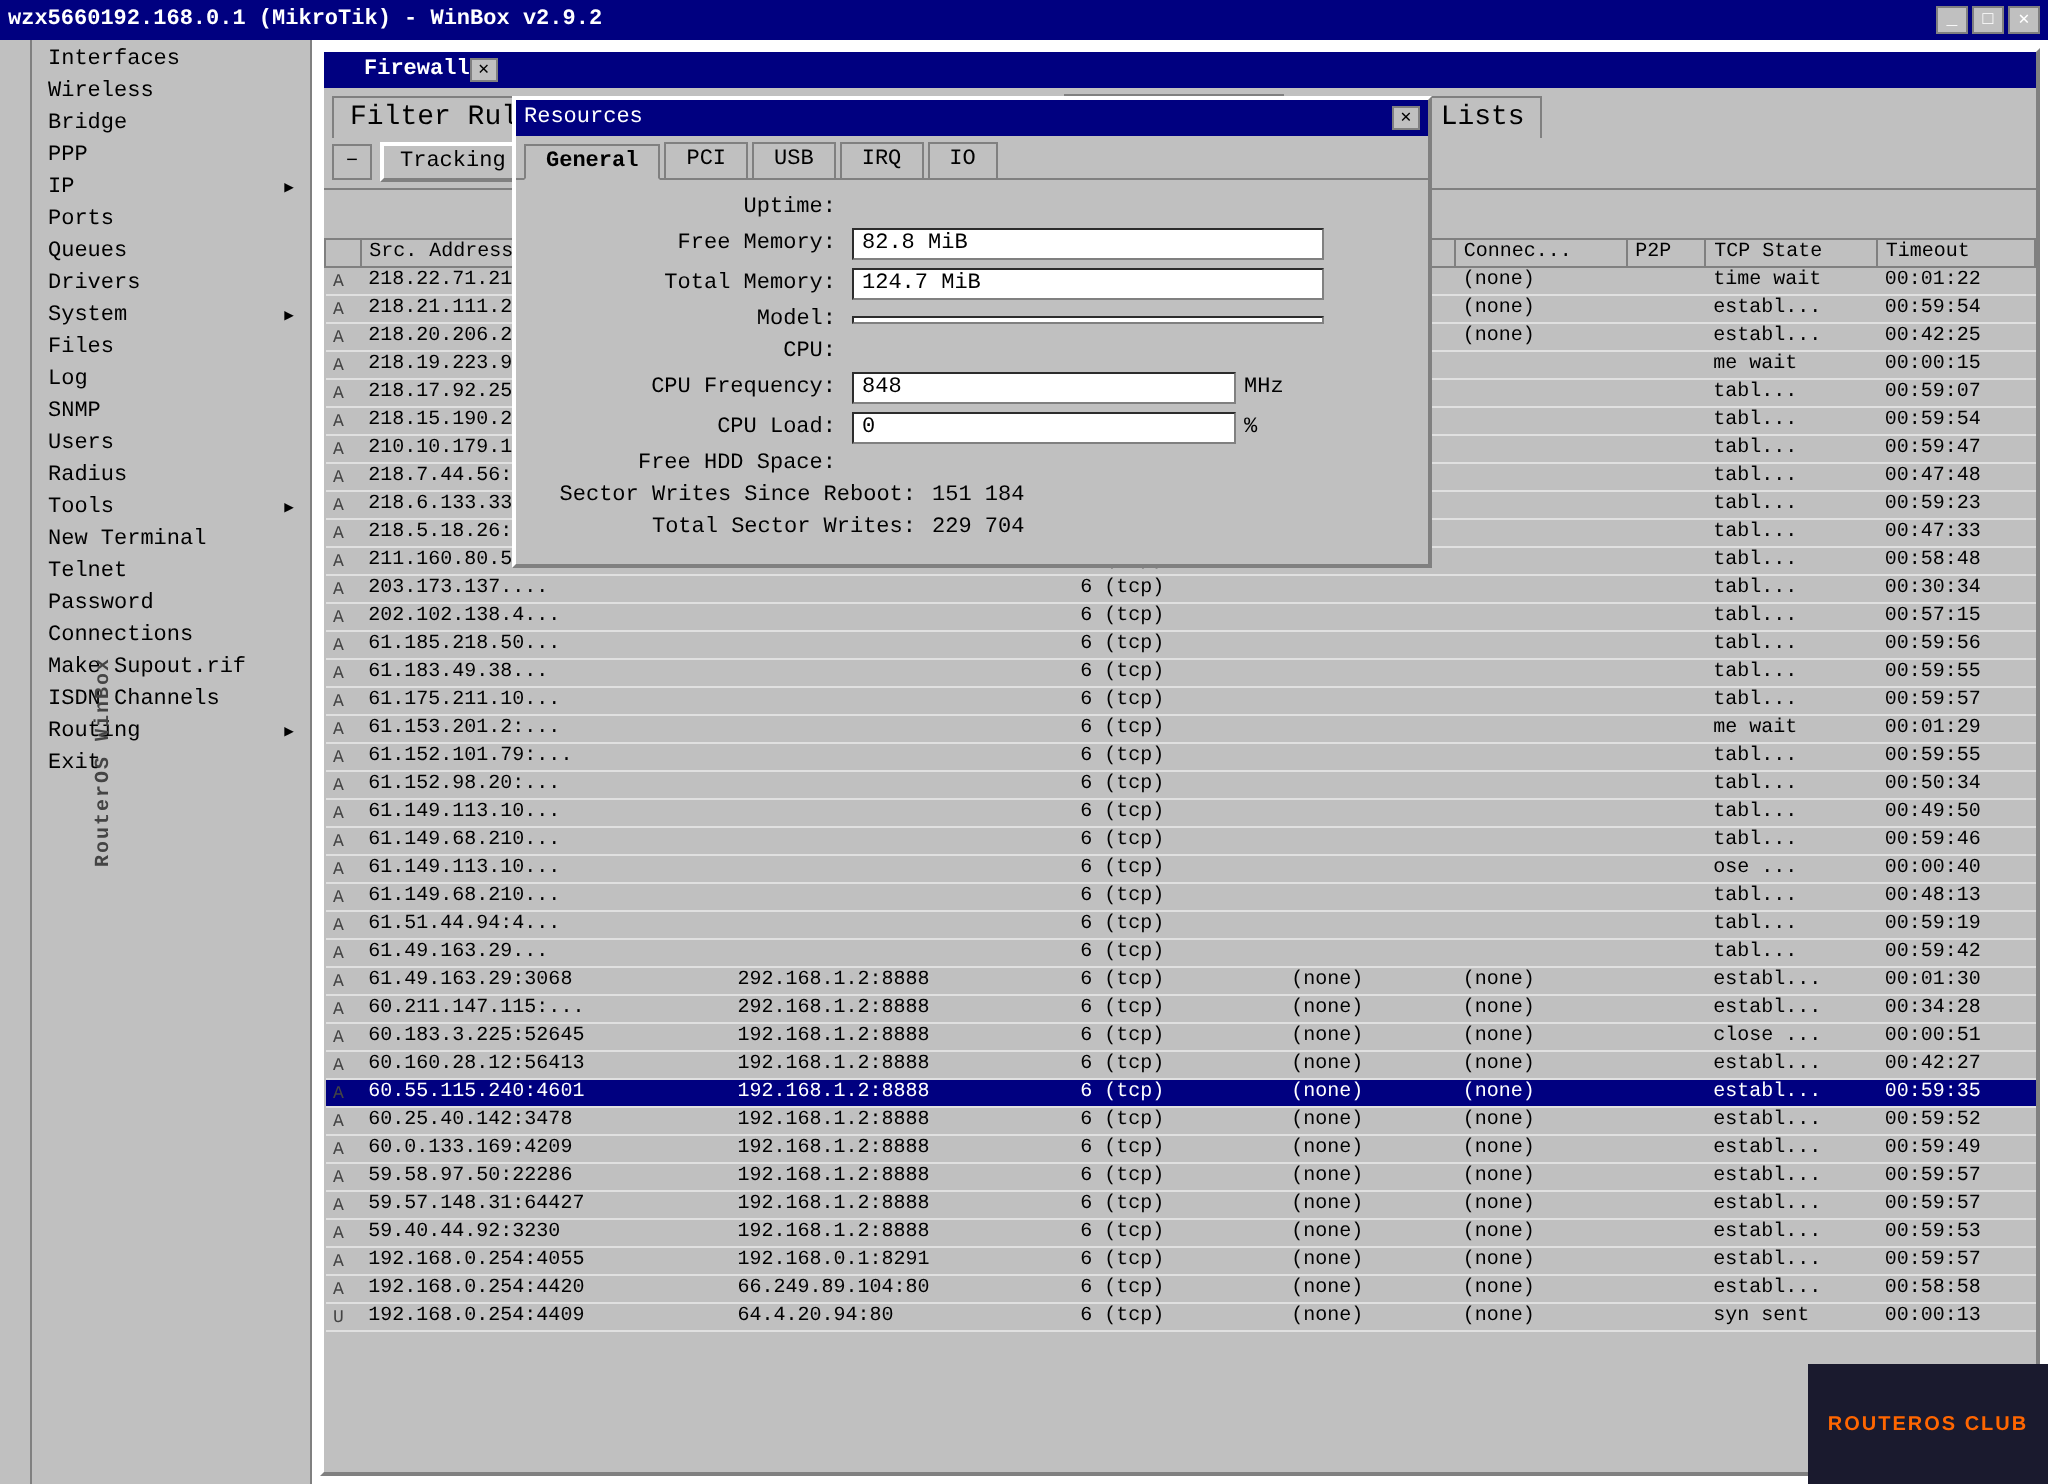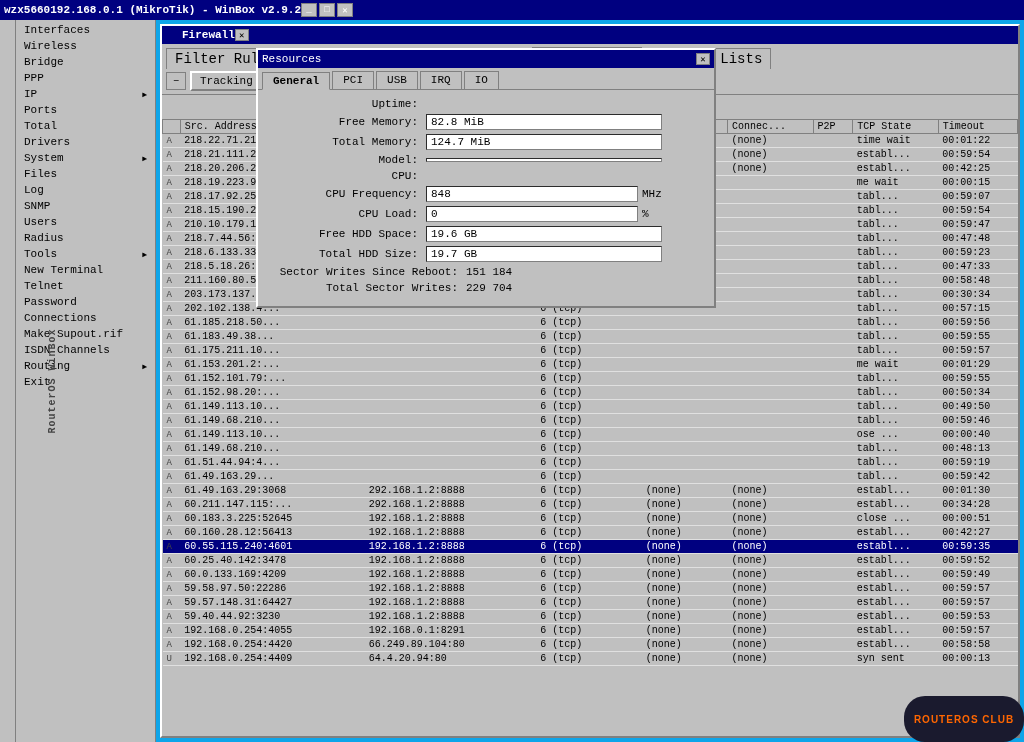--- a/index.html
+++ b/index.html
@@ -12,38 +12,38 @@
       overflow: hidden;
       position: relative;
     }
     
     .title-bar {
       background: #000080;
       color: white;
       padding: 2px 4px;
       display: flex;
       align-items: center;
-      justify-content: flex-start;
+      justify-content: space-between;
       height: 20px;
     }
     .title-bar-title { font-size: 11px; font-weight: bold; }
     .title-bar-buttons { display: flex; gap: 2px; }
     .title-btn {
       width: 16px; height: 14px;
       background: #c0c0c0;
       border: 1px solid #808080;
       font-size: 9px;
       display: flex; align-items: center; justify-content: center;
       cursor: pointer;
     }
     
     .main-content {
       display: flex;
       height: calc(742px - 20px);
-      background: #0ea5e9;
+      background: #ffffff;
     }
     
     .sidebar {
       width: 140px;
       background: #c0c0c0;
       border-right: 1px solid #808080;
       padding: 2px;
       overflow-y: auto;
     }
     .sidebar-item {
@@ -253,21 +253,21 @@
     .res-input-with-unit {
       display: flex;
       align-items: center;
       gap: 4px;
     }
     .res-input-wide {
       background: white;
       border: 1px inset #808080;
       padding: 1px 4px;
       font-size: 11px;
-      width: 212px;
+      width: 192px;
     }
     
     .winbox-label {
       position: absolute;
       left: 0;
       top: 50%;
       transform: translateY(-50%) rotate(-90deg);
       transform-origin: center center;
       font-size: 10px;
       color: #444;
@@ -280,30 +280,29 @@
       background: #c0c0c0;
       position: relative;
       border-right: 1px solid #808080;
     }
     
     .logo-area {
       position: absolute;
       bottom: 0;
       right: 0;
       width: 120px;
-      height: 46px;
+      height: 60px;
       background: #1a1a2e;
       display: flex;
       align-items: center;
       justify-content: center;
       color: #ff6600;
       font-size: 14px;
       font-weight: bold;
       font-family: Arial, sans-serif;
-      border-radius: 21px;
     }
   </style>
 </head>
 <body>
 
 <div class="title-bar">
   <span class="title-bar-title">wzx5660192.168.0.1 (MikroTik) - WinBox v2.9.2</span>
   <div class="title-bar-buttons">
     <div class="title-btn">_</div>
     <div class="title-btn">□</div>
@@ -330,21 +329,21 @@
     <div class="sidebar-item">
       <span>PPP</span>
     </div>
     <div class="sidebar-item has-sub">
       <span>IP</span>
     </div>
     <div class="sidebar-item">
       <span>Ports</span>
     </div>
     <div class="sidebar-item">
-      <span>Total</span>
+      <span>Queues</span>
     </div>
     <div class="sidebar-item">
       <span>Drivers</span>
     </div>
     <div class="sidebar-item has-sub">
       <span>System</span>
     </div>
     <div class="sidebar-item">
       <span>Files</span>
     </div>
@@ -958,25 +957,20 @@
         </div>
         <div class="res-row">
           <div class="res-label">CPU Load:</div>
           <div class="res-input-with-unit">
             <div class="res-input-wide">0</div>
             <span>%</span>
           </div>
         </div>
         <div class="res-row">
           <div class="res-label">Free HDD Space:</div>
-          <div class="res-input">19.6 GB</div>
-        </div>
-        <div class="res-row">
-          <div class="res-label">Total HDD Size:</div>
-          <div class="res-input">19.7 GB</div>
         </div>
         <div class="res-row">
           <div class="res-label" style="width:200px">Sector Writes Since Reboot:</div>
           <div class="res-value">151 184</div>
         </div>
         <div class="res-row">
           <div class="res-label" style="width:200px">Total Sector Writes:</div>
           <div class="res-value">229 704</div>
         </div>
       </div>

